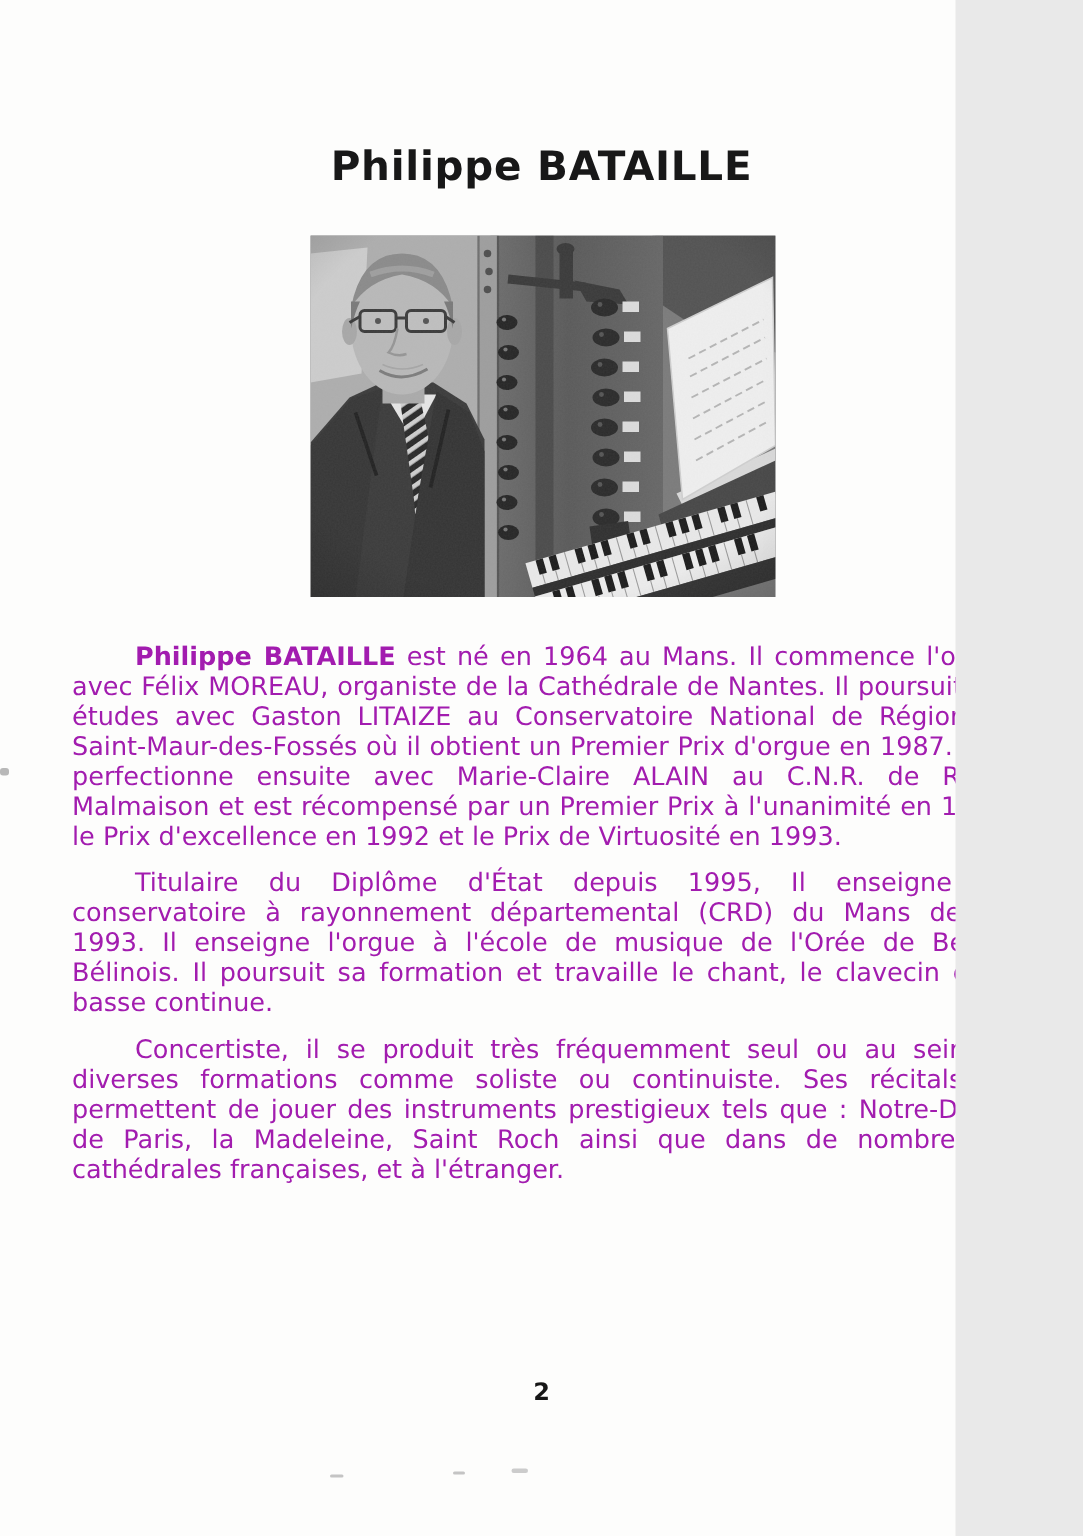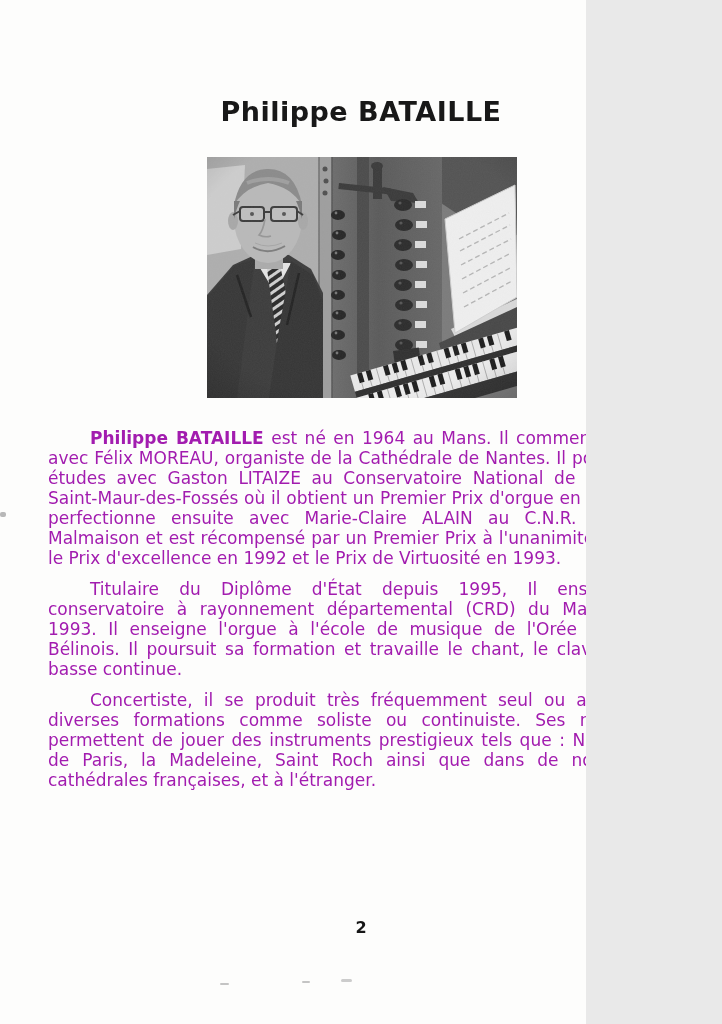--- a/index.html
+++ b/index.html
@@ -1,18 +1,18 @@
 <!DOCTYPE html>
 <html lang="fr"><head>
 <meta charset="utf-8">
 <style>
   html,body{margin:0;padding:0;background:#e9e9e9;}
   .sheet{
     position:relative;
-    width:586px;height:1024px;
+    width:637px;height:1024px;
     background:#fdfdfc;
     overflow:hidden;
     font-family:"DejaVu Sans","Liberation Sans",sans-serif;
     color:#1f1f1f;
   }
   
   .artifact{position:absolute;background:#c4c4c4;border-radius:2px;}
   .artifact.a1{left:0px;top:512px;width:6px;height:5px;background:#b8b8b8;}
   .artifact.a2{left:220px;top:983px;width:9px;height:2px;}
   .artifact.a3{left:302px;top:981px;width:8px;height:2px;}

